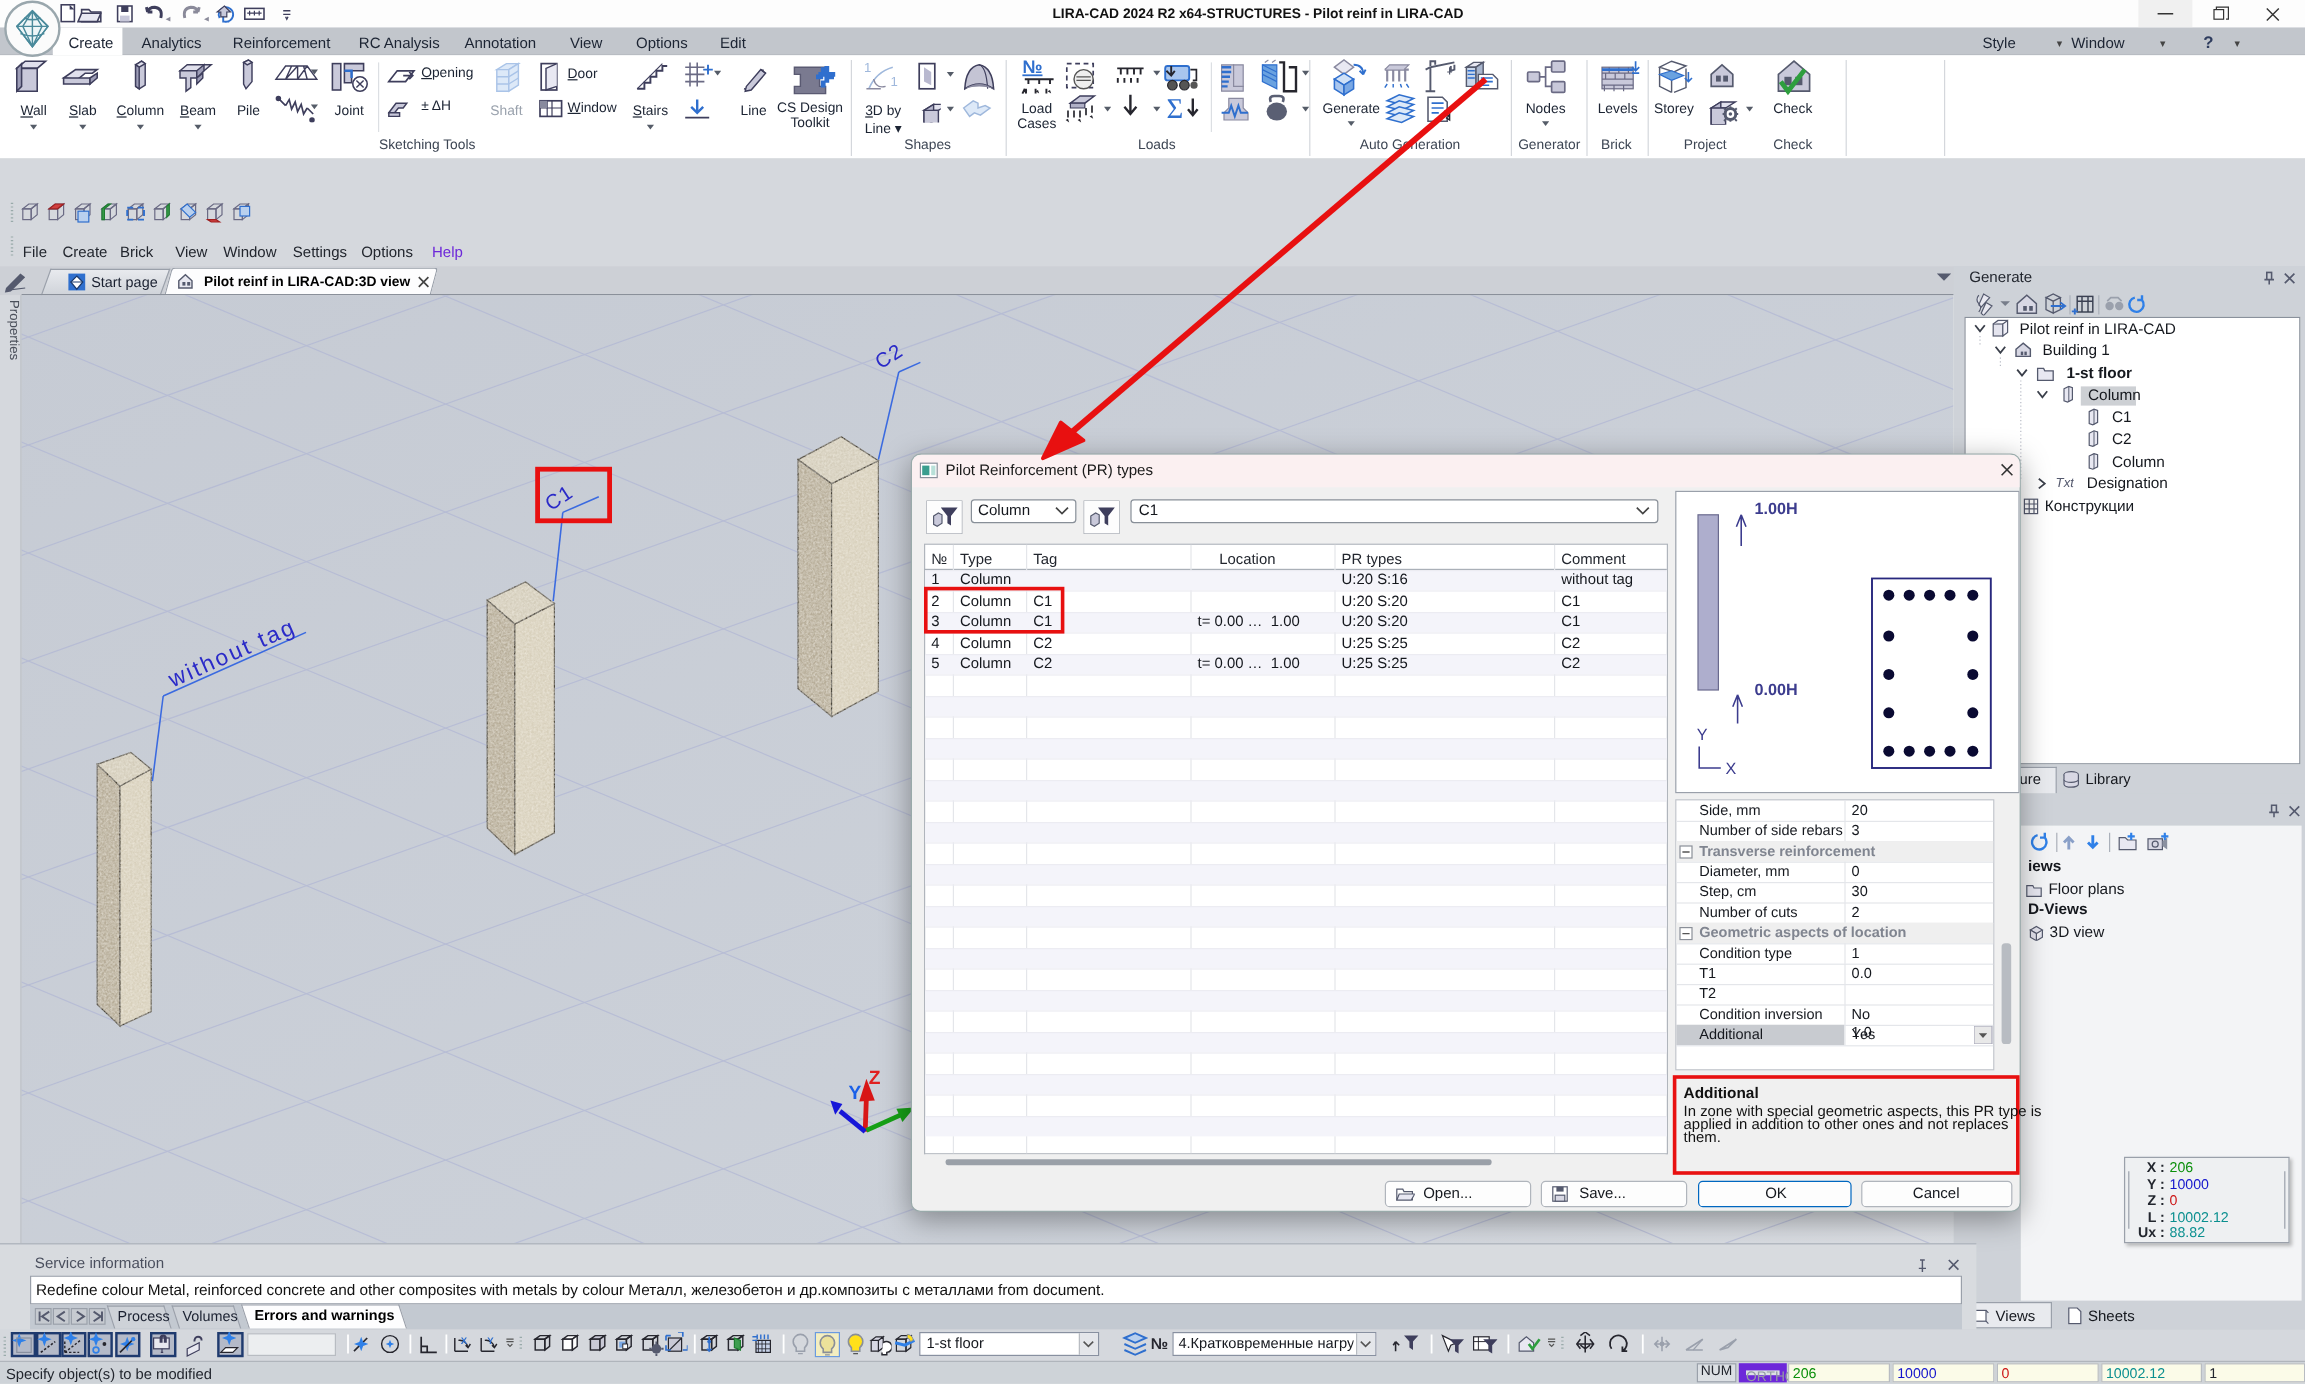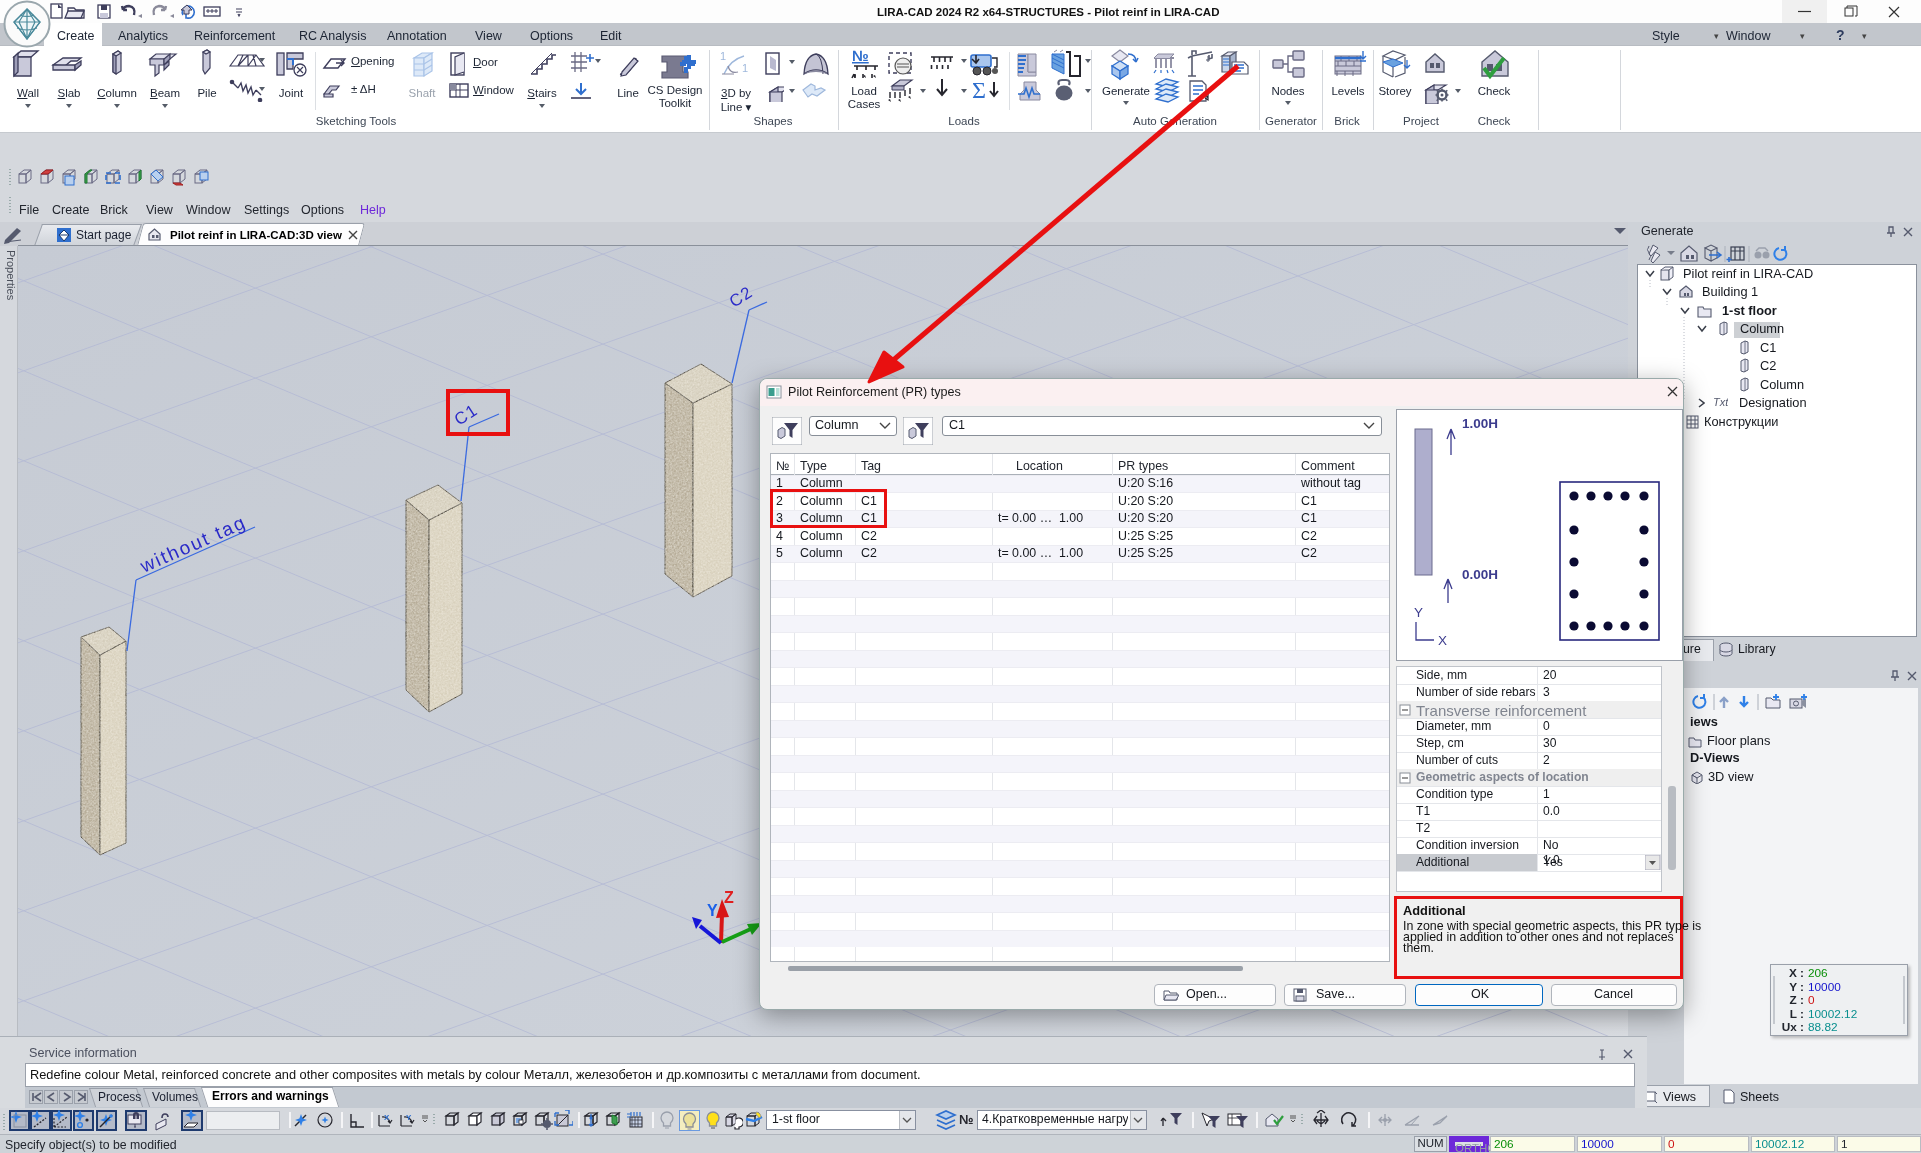--- a/index.html
+++ b/index.html
@@ -977,21 +977,21 @@
 <div class="ab nw" style="left:1537px;top:667px;width:1px;height:17px;background:#e4e6ea;"></div>
 <div class="ab nw" style="left:1416px;top:685px;font-size:12.1px;color:#15181e;">Number of side rebars</div>
 <div class="ab nw" style="left:1543px;top:685px;font-size:12.1px;color:#15181e;">3</div>
 <div class="ab nw" style="left:1397px;top:701px;width:264px;height:0.5px;background:#e4e6ea;"></div>
 <div class="ab nw" style="left:1537px;top:684px;width:1px;height:17px;background:#e4e6ea;"></div>
 <div class="ab nw" style="left:1397px;top:701px;width:264px;height:17px;background:#efefef;"></div>
 <svg class="ab" style="left:1399px;top:704px;" width="12" height="12" viewBox="0 0 12 12">
     <rect x="1" y="1" width="10" height="10" fill="#fff" stroke="#8a8f98"></rect>
     <path d="M3 6 h6" stroke="#555" stroke-width="1.2"></path>
   </svg>
-<div class="ab nw" style="left:1416px;top:702px;font-size:15px;color:#808590;font-weight:normal;">Transverse reinforcement</div>
+<div class="ab nw" style="left:1416px;top:702px;font-size:12px;color:#808590;font-weight:bold;">Transverse reinforcement</div>
 <div class="ab nw" style="left:1397px;top:718px;width:264px;height:0.5px;background:#e4e6ea;"></div>
 <div class="ab nw" style="left:1416px;top:719px;font-size:12.1px;color:#15181e;">Diameter, mm</div>
 <div class="ab nw" style="left:1543px;top:719px;font-size:12.1px;color:#15181e;">0</div>
 <div class="ab nw" style="left:1397px;top:735px;width:264px;height:0.5px;background:#e4e6ea;"></div>
 <div class="ab nw" style="left:1537px;top:718px;width:1px;height:17px;background:#e4e6ea;"></div>
 <div class="ab nw" style="left:1416px;top:736px;font-size:12.1px;color:#15181e;">Step, cm</div>
 <div class="ab nw" style="left:1543px;top:736px;font-size:12.1px;color:#15181e;">30</div>
 <div class="ab nw" style="left:1397px;top:752px;width:264px;height:0.5px;background:#e4e6ea;"></div>
 <div class="ab nw" style="left:1537px;top:735px;width:1px;height:17px;background:#e4e6ea;"></div>
 <div class="ab nw" style="left:1416px;top:753px;font-size:12.1px;color:#15181e;">Number of cuts</div>

